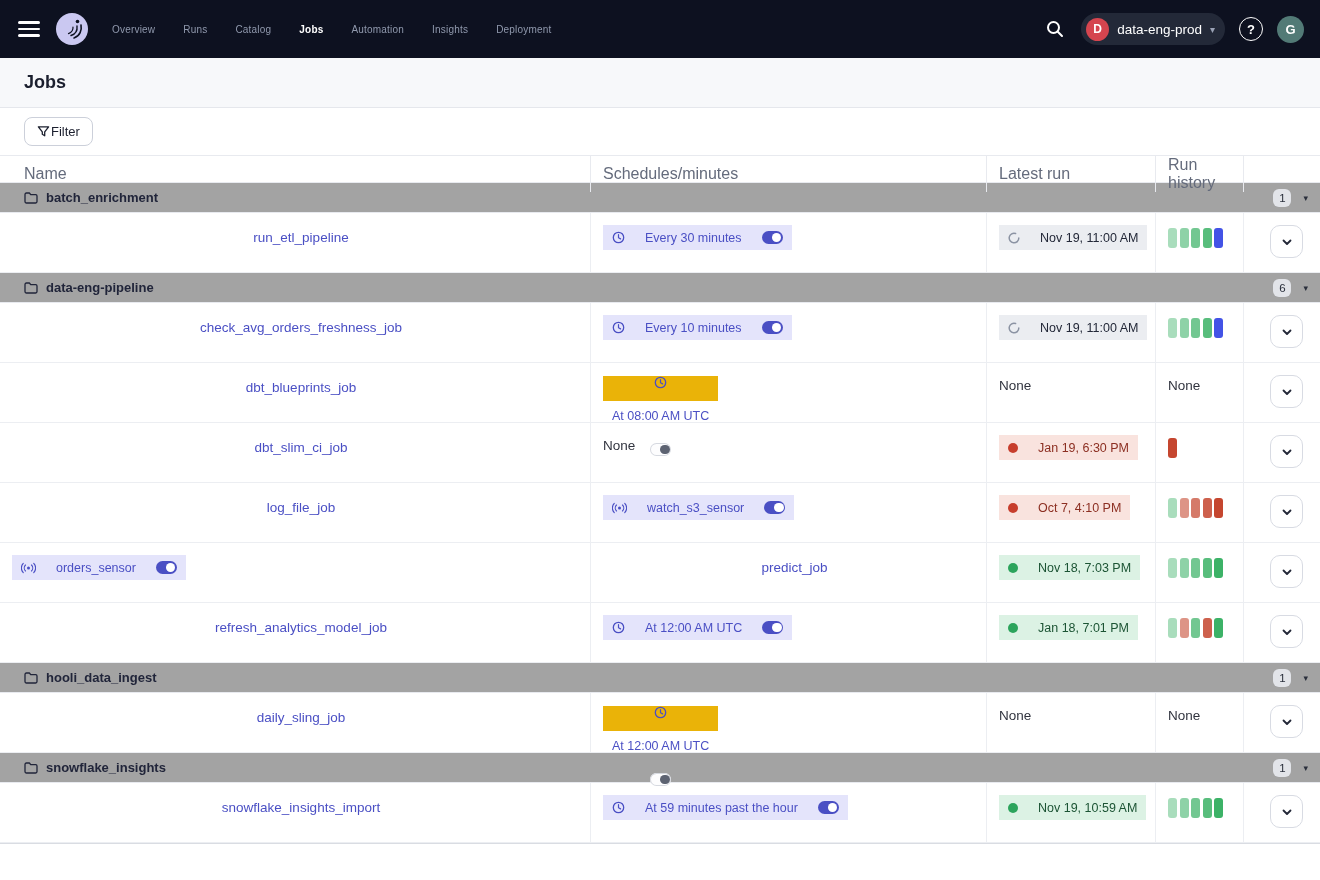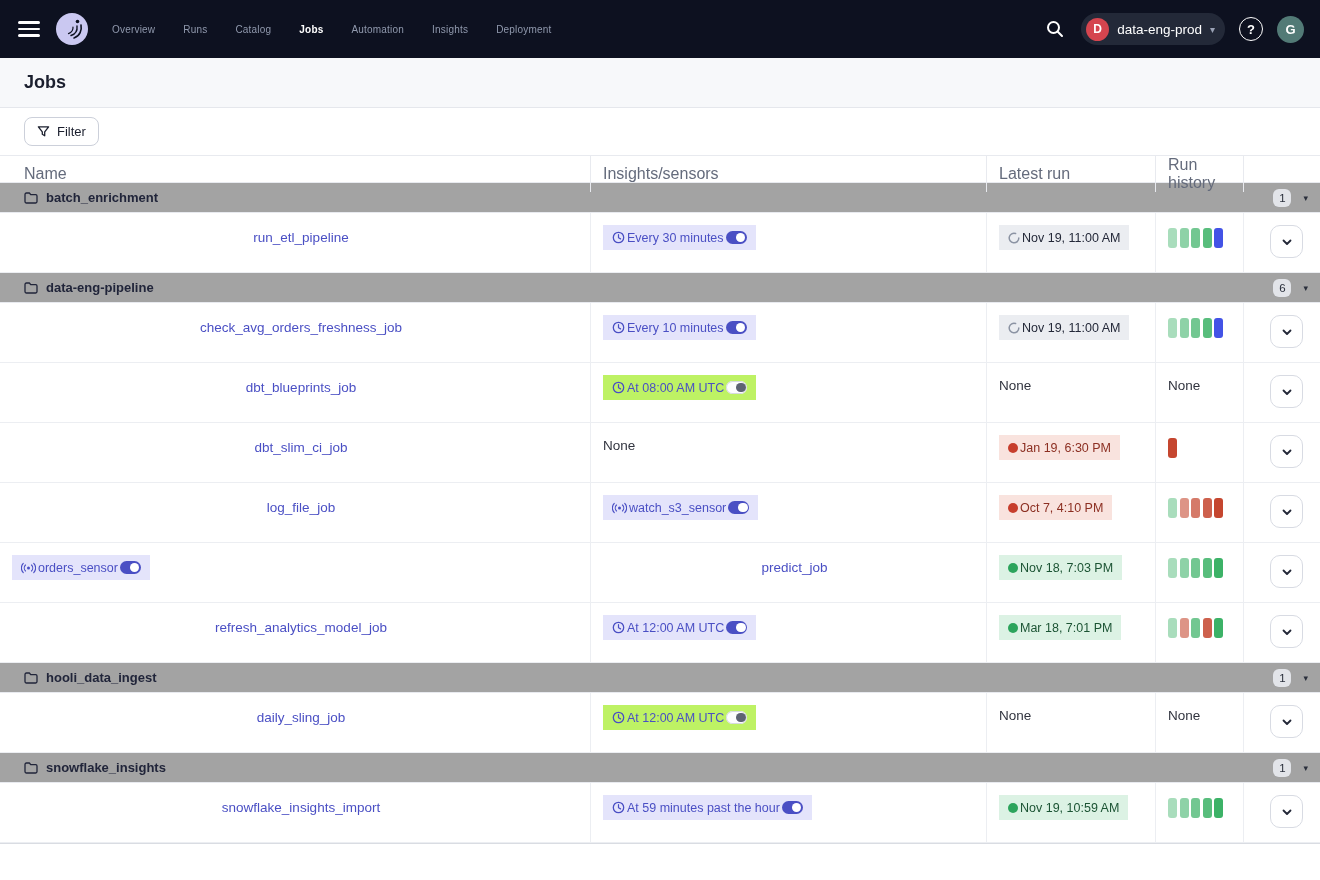--- a/index.html
+++ b/index.html
@@ -21,43 +21,43 @@
   .depl-chev { color:#9aa2b5; font-size:10px; }
   .help-btn { width:24px; height:24px; border:1.8px solid #fff; border-radius:50%; color:#fff; font-size:13px; font-weight:700; display:flex; align-items:center; justify-content:center; cursor:pointer; }
   .avatar { width:27px; height:27px; border-radius:50%; background:#527a76; color:#fff; font-size:13px; font-weight:600; display:flex; align-items:center; justify-content:center; cursor:pointer; }
 
   
   .page-header { height:50px; background:#f7f8fa; border-bottom:1px solid #e5e7ec; display:flex; align-items:center; padding:0 24px; }
   .page-title { font-size:18px; font-weight:700; color:#1b1f2e; }
 
   
   .filter-bar { height:47px; background:#fff; display:flex; align-items:center; padding:0 24px; }
-  .filter-btn { height:29px; display:flex; align-items:center; gap:7px; padding:0 12px; border:1px solid #ccd0da; border-radius:8px; background:#fff; font-size:13px; color:#1b1f2e; cursor:pointer; }
+  .filter-btn { height:29px; display:flex; align-items:center; gap:1px; padding:0 12px; border:1px solid #ccd0da; border-radius:8px; background:#fff; font-size:13px; color:#1b1f2e; cursor:pointer; }
 
   
   .grid-row { display:grid; grid-template-columns:590px 396px 169px 88px 77px; }
   .thead { height:28px; border-top:1px solid #e8eaef; border-bottom:1px solid #e8eaef; align-items:center; }
   .th { font-size:16px; color:#646b7c; padding:0 24px 0 24px; }
   .th + .th { padding-left:12px; border-left:1px solid #e8eaef; height:100%; display:flex; align-items:center; }
 
   .group-row { height:30px; background:#a3a3a3; border-bottom:1px solid #e8eaef; display:flex; align-items:center; padding:0 12px 0 24px; cursor:pointer; }
   .group-name { font-size:13px; font-weight:700; color:#21253a; margin-left:8px; }
   .group-spacer { flex:1; }
   .count-badge { min-width:18px; height:18px; padding:0 5px; background:#e2e4e9; border-radius:6px; font-size:11.5px; color:#2a2f3c; display:flex; align-items:center; justify-content:center; }
   .group-caret { margin-left:12px; font-size:9px; color:#2a2f3c; cursor:pointer; }
 
   .job-row { height:60px; border-bottom:1px solid #eceef2; align-items:start; }
   .cell { padding:12px 12px 0 12px; height:100%; }
   .cell.c1 { padding-left:24px;text-align:center; }
   .cell + .cell { border-left:1px solid #eceef2; }
   .job-link { font-size:13.5px; color:#4a4fc4; text-decoration:none; cursor:pointer; display:inline-block; padding-top:5px; }
 
-  .chip { display:inline-flex; align-items:center; gap:2px; height:25px; padding:0 9px; border-radius:0; font-size:12.5px; white-space:nowrap; }
+  .chip { display:inline-flex; align-items:center; gap:20px; height:25px; padding:0 9px; border-radius:0; font-size:12.5px; white-space:nowrap; }
   .chip.sched-on { background:#e4e4fb; color:#4a4fc4; }
-  .chip.sched-off { background:#bef264; color:#4a4fc4; }
+  .chip.sched-off { background:#eab308; color:#4a4fc4;flex-direction:column; }
   .chip.run-progress { background:#ebedf1; color:#232838; }
   .chip.run-success { background:#dcf2e4; color:#1c5434; }
   .chip.run-failure { background:#f9e3de; color:#8c2f22; }
   .none-text { font-size:13.5px; color:#31343f; display:inline-block; padding-top:3px; }
 
   .toggle { width:21px; height:12.5px; border-radius:7px; position:relative; display:inline-block; cursor:pointer; flex:none; }
   .toggle.on { background:#4a4fc4; }
   .toggle.on::after { content:""; position:absolute; right:1.5px; top:1.5px; width:9.5px; height:9.5px; border-radius:50%; background:#fff; }
   .toggle.off { background:#fdfdfe; box-shadow:inset 0 0 0 1px #d6d9e0; }
   .toggle.off::after { content:""; position:absolute; right:1.5px; top:1.5px; width:9.5px; height:9.5px; border-radius:50%; background:#5d6372; }
@@ -122,21 +122,21 @@
   <button class="filter-btn">
     <svg class="svg-ico" width="13" height="13" viewBox="0 0 14 14">
         <path d="M1.5 2h11L8.3 7.4v4.2L5.7 10V7.4L1.5 2z" fill="none" stroke="#1b1f2e" stroke-width="1.4" stroke-linejoin="round"></path>
       </svg>
     <span>Filter</span>
   </button>
 </div>
 
 <div class="grid-row thead" id="thead">
     <div class="th">Name</div>
-    <div class="th">Insights/sensors</div>
+    <div class="th">Schedules/minutes</div>
     <div class="th">Latest run</div>
     <div class="th">Run history</div>
     <div class="th"></div>
   </div>
 <div id="table-body">
     <div class="group-row">
       <svg width="14" height="12" viewBox="0 0 14 12" class="svg-ico">
         <path d="M1 2.5c0-.8.6-1.5 1.4-1.5h3l1.3 1.6h5c.7 0 1.3.6 1.3 1.4v5.6c0 .8-.6 1.4-1.3 1.4H2.4C1.6 11 1 10.4 1 9.6V2.5z" fill="none" stroke="#21253a" stroke-width="1.3" stroke-linejoin="round"></path>
       </svg>
       <span class="group-name">batch_enrichment</span>
@@ -328,21 +328,21 @@
       <div class="cell"><span class="chip sched-on">
           <svg width="13" height="13" viewBox="0 0 14 14" class="svg-ico">
             <circle cx="7" cy="7" r="5.6" fill="none" stroke="#4a4fc4" stroke-width="1.4"></circle>
             <path d="M7 4v3.2l2.2 1.3" fill="none" stroke="#4a4fc4" stroke-width="1.3" stroke-linecap="round"></path>
           </svg>
           <span>At 12:00 AM UTC</span>
           <span class="toggle on"></span>
         </span></div>
       <div class="cell"><span class="chip run-success">
           <span class="dot" style="background: rgb(44, 164, 92);"></span>
-          <span>Mar 18, 7:01 PM</span>
+          <span>Jan 18, 7:01 PM</span>
         </span></div>
       <div class="cell">
         <span class="hist">
           <span class="hist-bar" style="background: rgb(60, 178, 103); opacity: 0.44;"></span>
           <span class="hist-bar" style="background: rgb(197, 70, 47); opacity: 0.58;"></span>
           <span class="hist-bar" style="background: rgb(60, 178, 103); opacity: 0.72;"></span>
           <span class="hist-bar" style="background: rgb(197, 70, 47); opacity: 0.86;"></span>
           <span class="hist-bar" style="background: rgb(60, 178, 103); opacity: 1;"></span>
         </span>
       </div>

